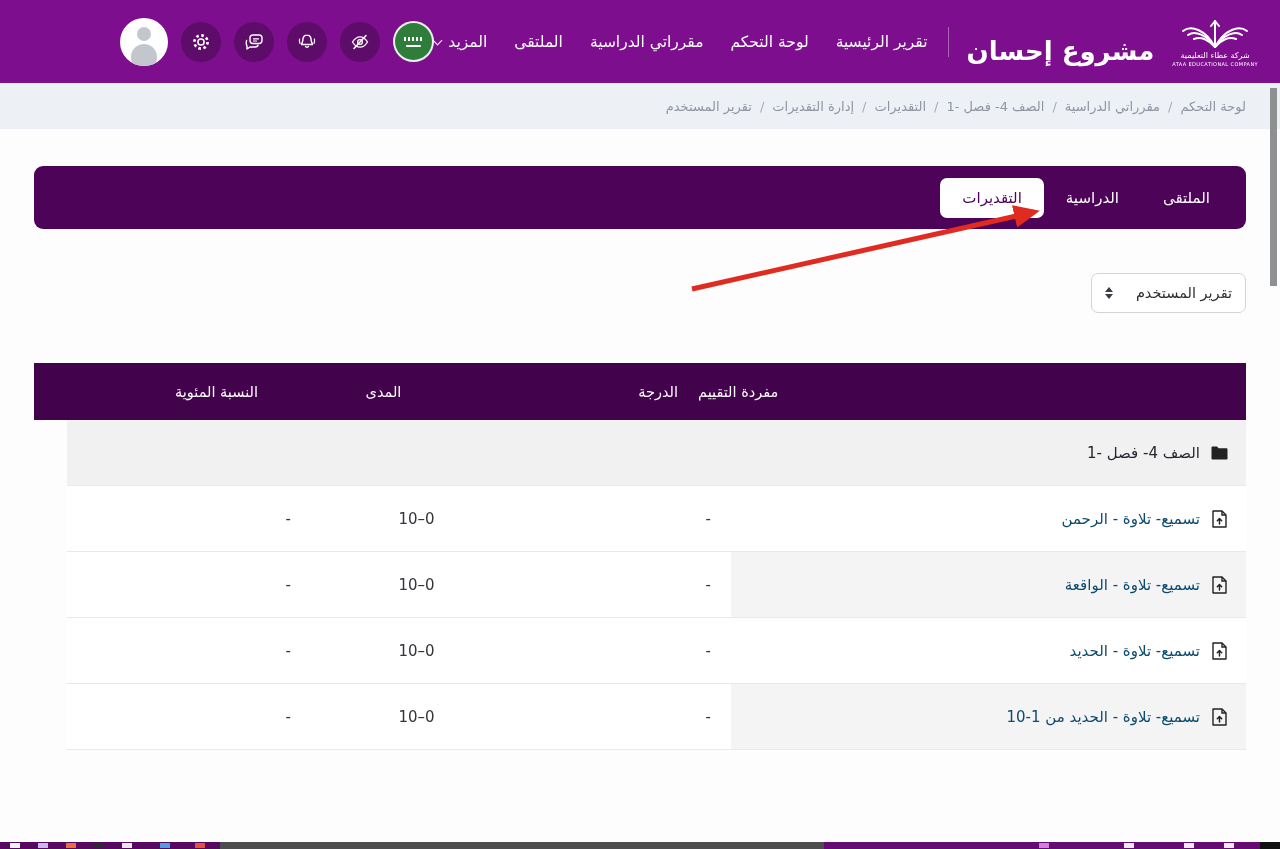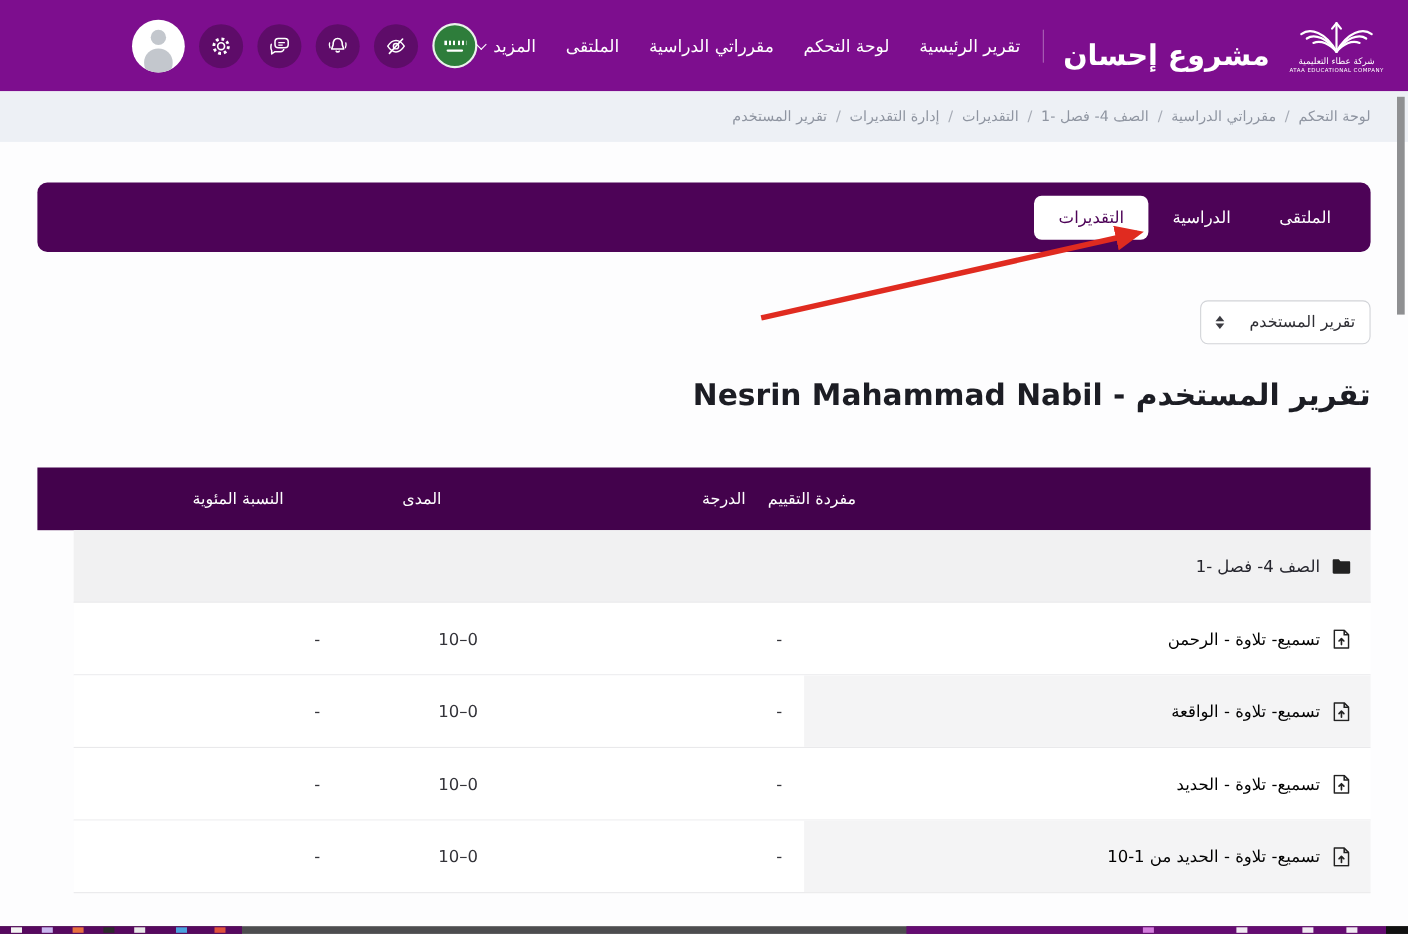--- a/index.html
+++ b/index.html
@@ -50,21 +50,21 @@
   
   .grades { margin:50px 34px 0; }
   .thead { width:1212px; height:57px; background:#43024c; color:#fff; display:grid; grid-template-columns:548px 231px 167px 266px; align-items:center; font-size:14.5px; }
   .th-name { text-align:left; padding-right:15px; }
   .th-grade { text-align:right; padding-right:20px; }
   .th-range { text-align:center; }
   .th-pct { text-align:right; padding-right:42px; }
   .tbody { width:1179px; margin-right:0; margin-left:33px; }
   .trow { height:66px; display:grid; grid-template-columns:515px 231px 167px 266px; align-items:center; border-bottom:1px solid #e9e9eb; background:#fff; font-size:15px; color:#34343a; }
   .trow.category { background:#f1f1f2; }
-  .td-name { display:flex; align-items:center; gap:10px; padding-right:18px; color:#000000; height:100%; }
+  .td-name { display:flex; align-items:center; gap:10px; padding-right:18px; color:#0c4a6e; height:100%; }
   .trow.category .td-name { color:#26262e; }
   .trow.shaded .td-name { background:#f4f4f5; }
   .td-name .nm { cursor:pointer; }
   .trow.category .td-name .nm { cursor:default; }
   .td-grade { text-align:right; padding-right:20px; }
   .td-range { text-align:center; }
   .td-pct { text-align:right; padding-right:42px; }
   .row-icon { width:18px; height:18px; flex:0 0 18px; display:flex; align-items:center; justify-content:center; }
 
   
@@ -181,21 +181,20 @@
   <div class="selector-row">
     <div class="select-box">
       <span>تقرير المستخدم</span>
       <span class="updown">
         <span class="tri-up"></span>
           <span class="tri-down"></span>
       </span>
     </div>
   </div>
 
-  <h2 class="report-heading">تقرير المستخدم - Nesrin Mahammad Nabil</h2>
 
   <div class="grades">
     <div class="thead">
       <div class="th-name">مفردة التقييم</div>
       <div class="th-grade">الدرجة</div>
       <div class="th-range">المدى</div>
       <div class="th-pct">النسبة المئوية</div>
     </div>
     <div class="tbody">
 

